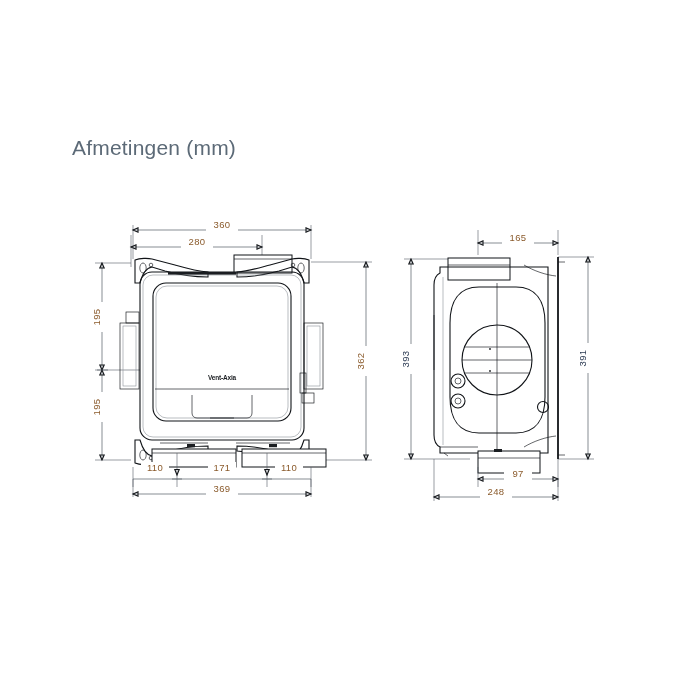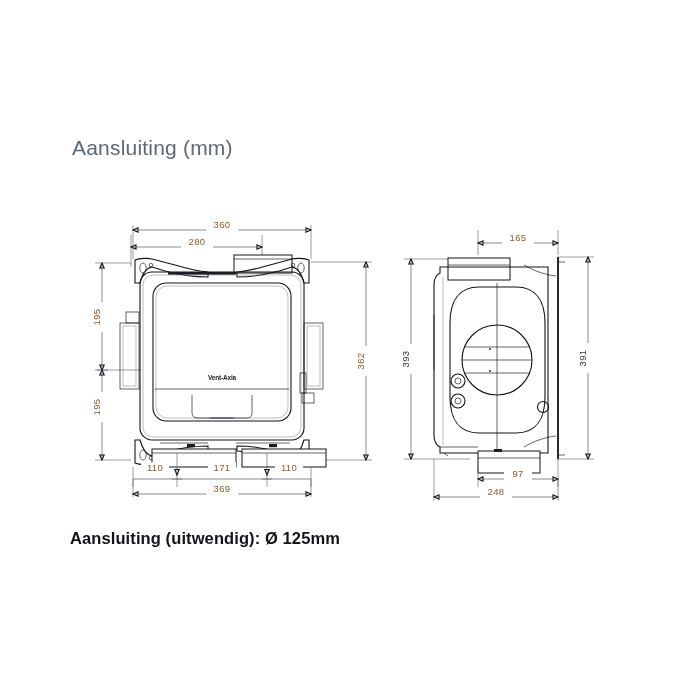--- a/index.html
+++ b/index.html
@@ -101,21 +101,21 @@
     font-weight: bold;
     fill: #1a1d21;
     letter-spacing: -0.2px;
   }
 </style>
 </head>
 <body>
 
 <div id="page">
 
-  <div class="page-title">Aansluiting (mm)</div>
+  <div class="page-title">Afmetingen (mm)</div>
 
   <div class="drawings">
     <svg width="685" height="320" viewBox="0 0 685 320">
 
       <g>
 
         <g>
           <path class="extline" d="M133,30 L133,64"></path>
           <path class="extline" d="M311,30 L311,64"></path>
           <path class="dimline" d="M133,35 L311,35"></path>
@@ -368,15 +368,14 @@
           <path class="obj" d="M434,302 l5,-2.2 l0,4.4 z" fill="#555d66" stroke="none"></path>
           <path class="obj" d="M558,302 l-5,-2.2 l0,4.4 z" fill="#555d66" stroke="none"></path>
           <rect x="480" y="291" width="32" height="12" fill="#ffffff"></rect>
           <text class="dimtext" x="496" y="300" text-anchor="middle">248</text>
         </g>
       </g>
 
     </svg>
   </div>
 
-  <div class="caption">Aansluiting (uitwendig): Ø 125mm</div>
 
 </div>
 
 </body></html>

